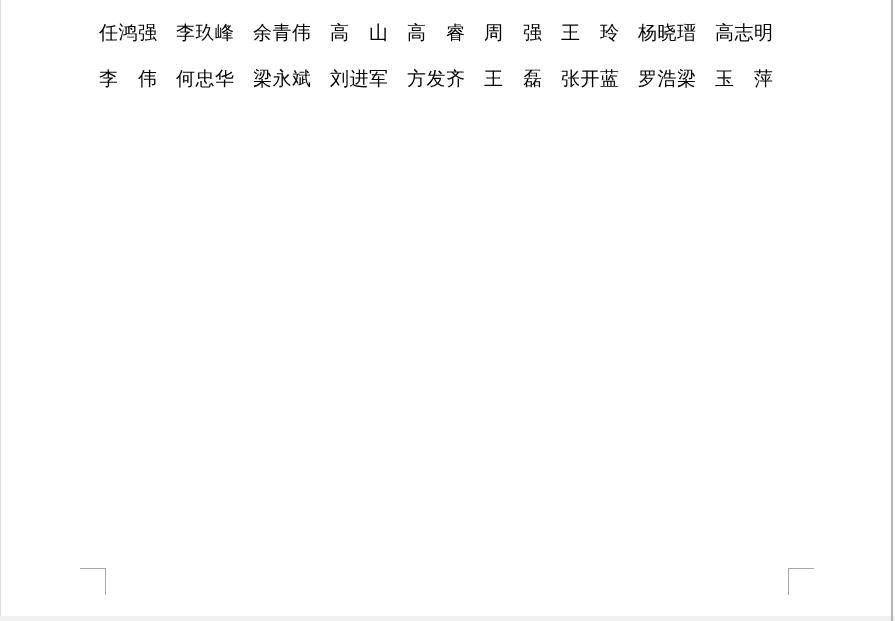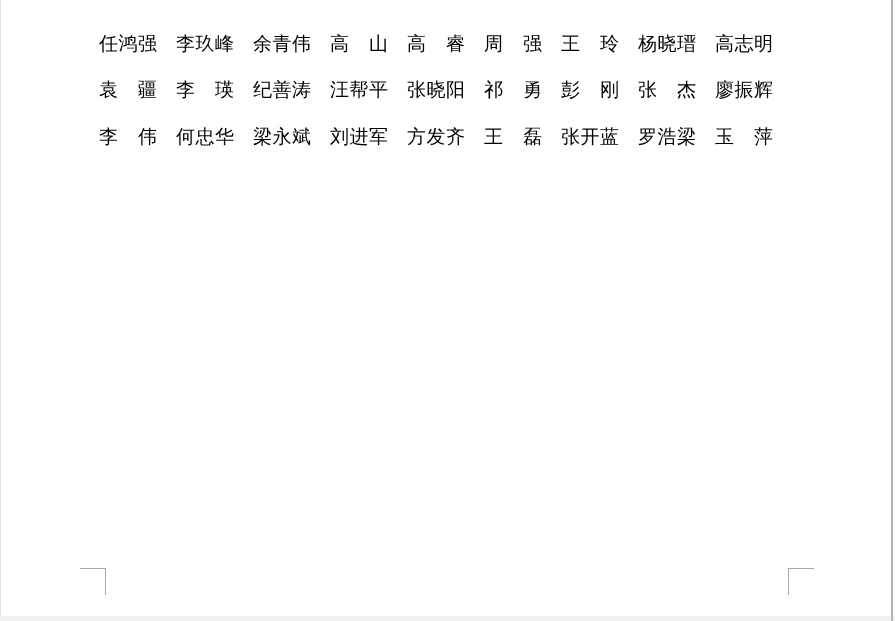--- a/index.html
+++ b/index.html
@@ -31,22 +31,21 @@
     background: var(--page-bg);
   }
   .name-grid {
     position: absolute;
     left: 99px;
     top: 9px;
   }
   .name-row {
     height: 46.5px;
     display: flex;
-    align-items: flex-end;
-    font-family: Liberation Mono, monospace;
+    align-items: center;
   }
   .name-cell {
     display: inline-block;
     width: 58px;
     margin-right: 19px;
     font-size: 19px;
     line-height: 1.1;
     color: var(--text);
     text-align: justify;
     text-align-last: justify;
@@ -89,31 +88,20 @@
         <span class="name-cell">李玖峰</span>
         <span class="name-cell">余青伟</span>
         <span class="name-cell">高山</span>
         <span class="name-cell">高睿</span>
         <span class="name-cell">周强</span>
         <span class="name-cell">王玲</span>
         <span class="name-cell">杨晓瑨</span>
         <span class="name-cell">高志明</span>
       </div>
       <div class="name-row">
-        <span class="name-cell">袁疆</span>
-        <span class="name-cell">李瑛</span>
-        <span class="name-cell">纪善涛</span>
-        <span class="name-cell">汪帮平</span>
-        <span class="name-cell">张晓阳</span>
-        <span class="name-cell">祁勇</span>
-        <span class="name-cell">彭刚</span>
-        <span class="name-cell">张杰</span>
-        <span class="name-cell">廖振辉</span>
-      </div>
-      <div class="name-row">
         <span class="name-cell">李伟</span>
         <span class="name-cell">何忠华</span>
         <span class="name-cell">梁永斌</span>
         <span class="name-cell">刘进军</span>
         <span class="name-cell">方发齐</span>
         <span class="name-cell">王磊</span>
         <span class="name-cell">张开蓝</span>
         <span class="name-cell">罗浩梁</span>
         <span class="name-cell">玉萍</span>
       </div>

